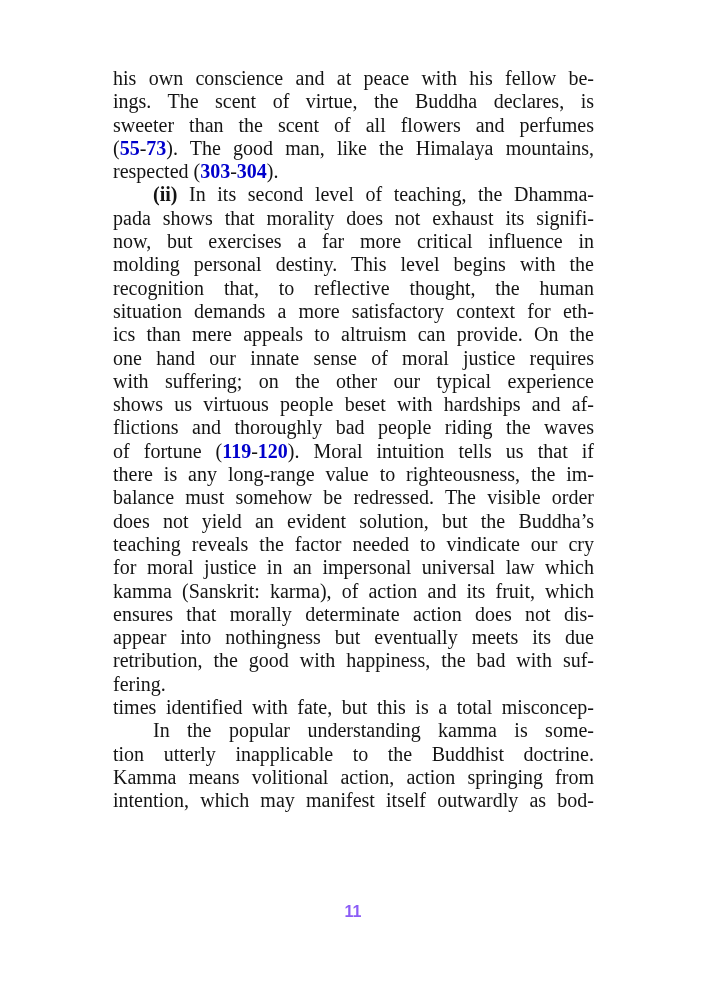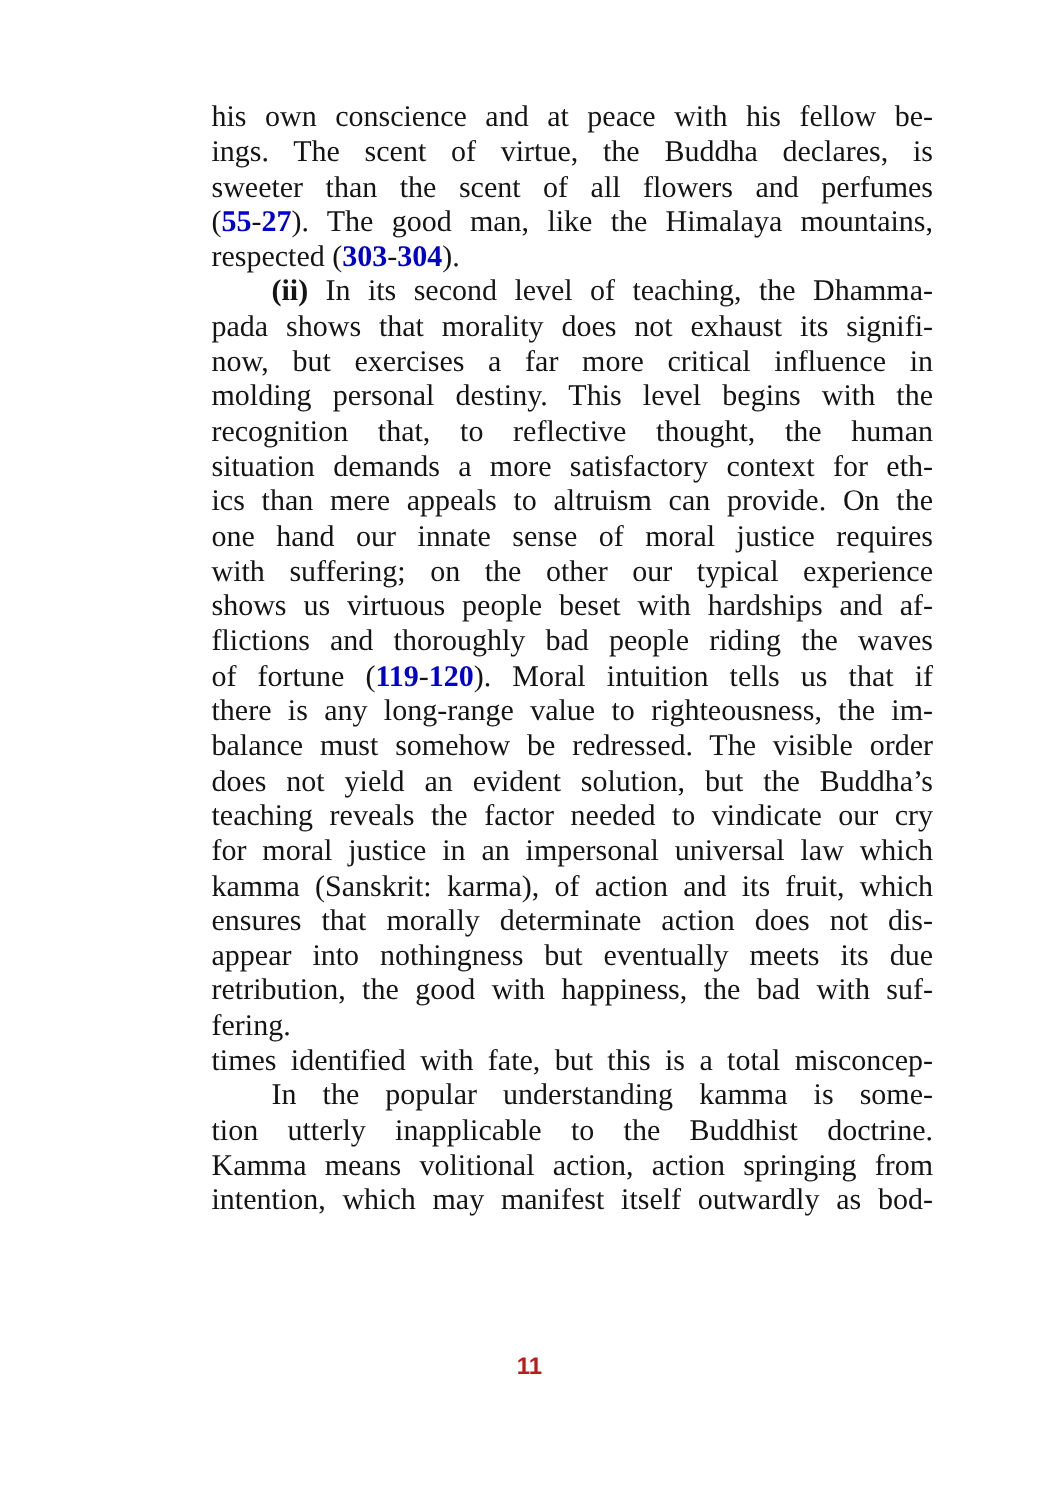--- a/index.html
+++ b/index.html
@@ -16,21 +16,20 @@
     color: #141414;
     overflow: hidden;
   }
   .text-block {
     position: absolute;
     left: 113px;
     top: 67px;
     width: 481px;
     font-size: 20px;
     line-height: 23.3px;
-    margin-left: 28px;
   }
   .line {
     text-align: justify;
     text-align-last: justify;
   }
   .line.no-just {
     text-align: left;
     text-align-last: left;
   }
   .line.indent {
@@ -47,33 +46,33 @@
   }
   .page-number {
     position: absolute;
     left: 0;
     top: 903px;
     width: 706px;
     text-align: center;
     font-family: "Liberation Sans", "DejaVu Sans", sans-serif;
     font-weight: bold;
     font-size: 16px;
-    color: #b91c1c;
+    color: #8b5cf6;
   }
 </style>
 </head>
 <body>
 
 <div class="page">
   <div class="text-block">
       <div>
         <div class="line"><span>his own conscience and at peace with his fellow be-</span></div>
         <div class="line"><span>ings. The scent of virtue, the Buddha declares, is</span></div>
         <div class="line"><span>sweeter than the scent of all flowers and perfumes</span></div>
-        <div class="line"><span>(</span><span class="verse-link">55</span><span>-</span><span class="verse-link">27</span><span>). The good man, like the Himalaya mountains,</span></div>
+        <div class="line"><span>(</span><span class="verse-link">55</span><span>-</span><span class="verse-link">73</span><span>). The good man, like the Himalaya mountains,</span></div>
         <div class="line no-just"><span>respected (</span><span class="verse-link">303</span><span>-</span><span class="verse-link">304</span><span>).</span></div>
       </div>
       <div>
         <div class="line indent"><span class="bold">(ii)</span><span> In its second level of teaching, the Dhamma-</span></div>
         <div class="line"><span>pada shows that morality does not exhaust its signifi-</span></div>
         <div class="line"><span>now, but exercises a far more critical influence in</span></div>
         <div class="line"><span>molding personal destiny. This level begins with the</span></div>
         <div class="line"><span>recognition that, to reflective thought, the human</span></div>
         <div class="line"><span>situation demands a more satisfactory context for eth-</span></div>
         <div class="line"><span>ics than mere appeals to altruism can provide. On the</span></div>

